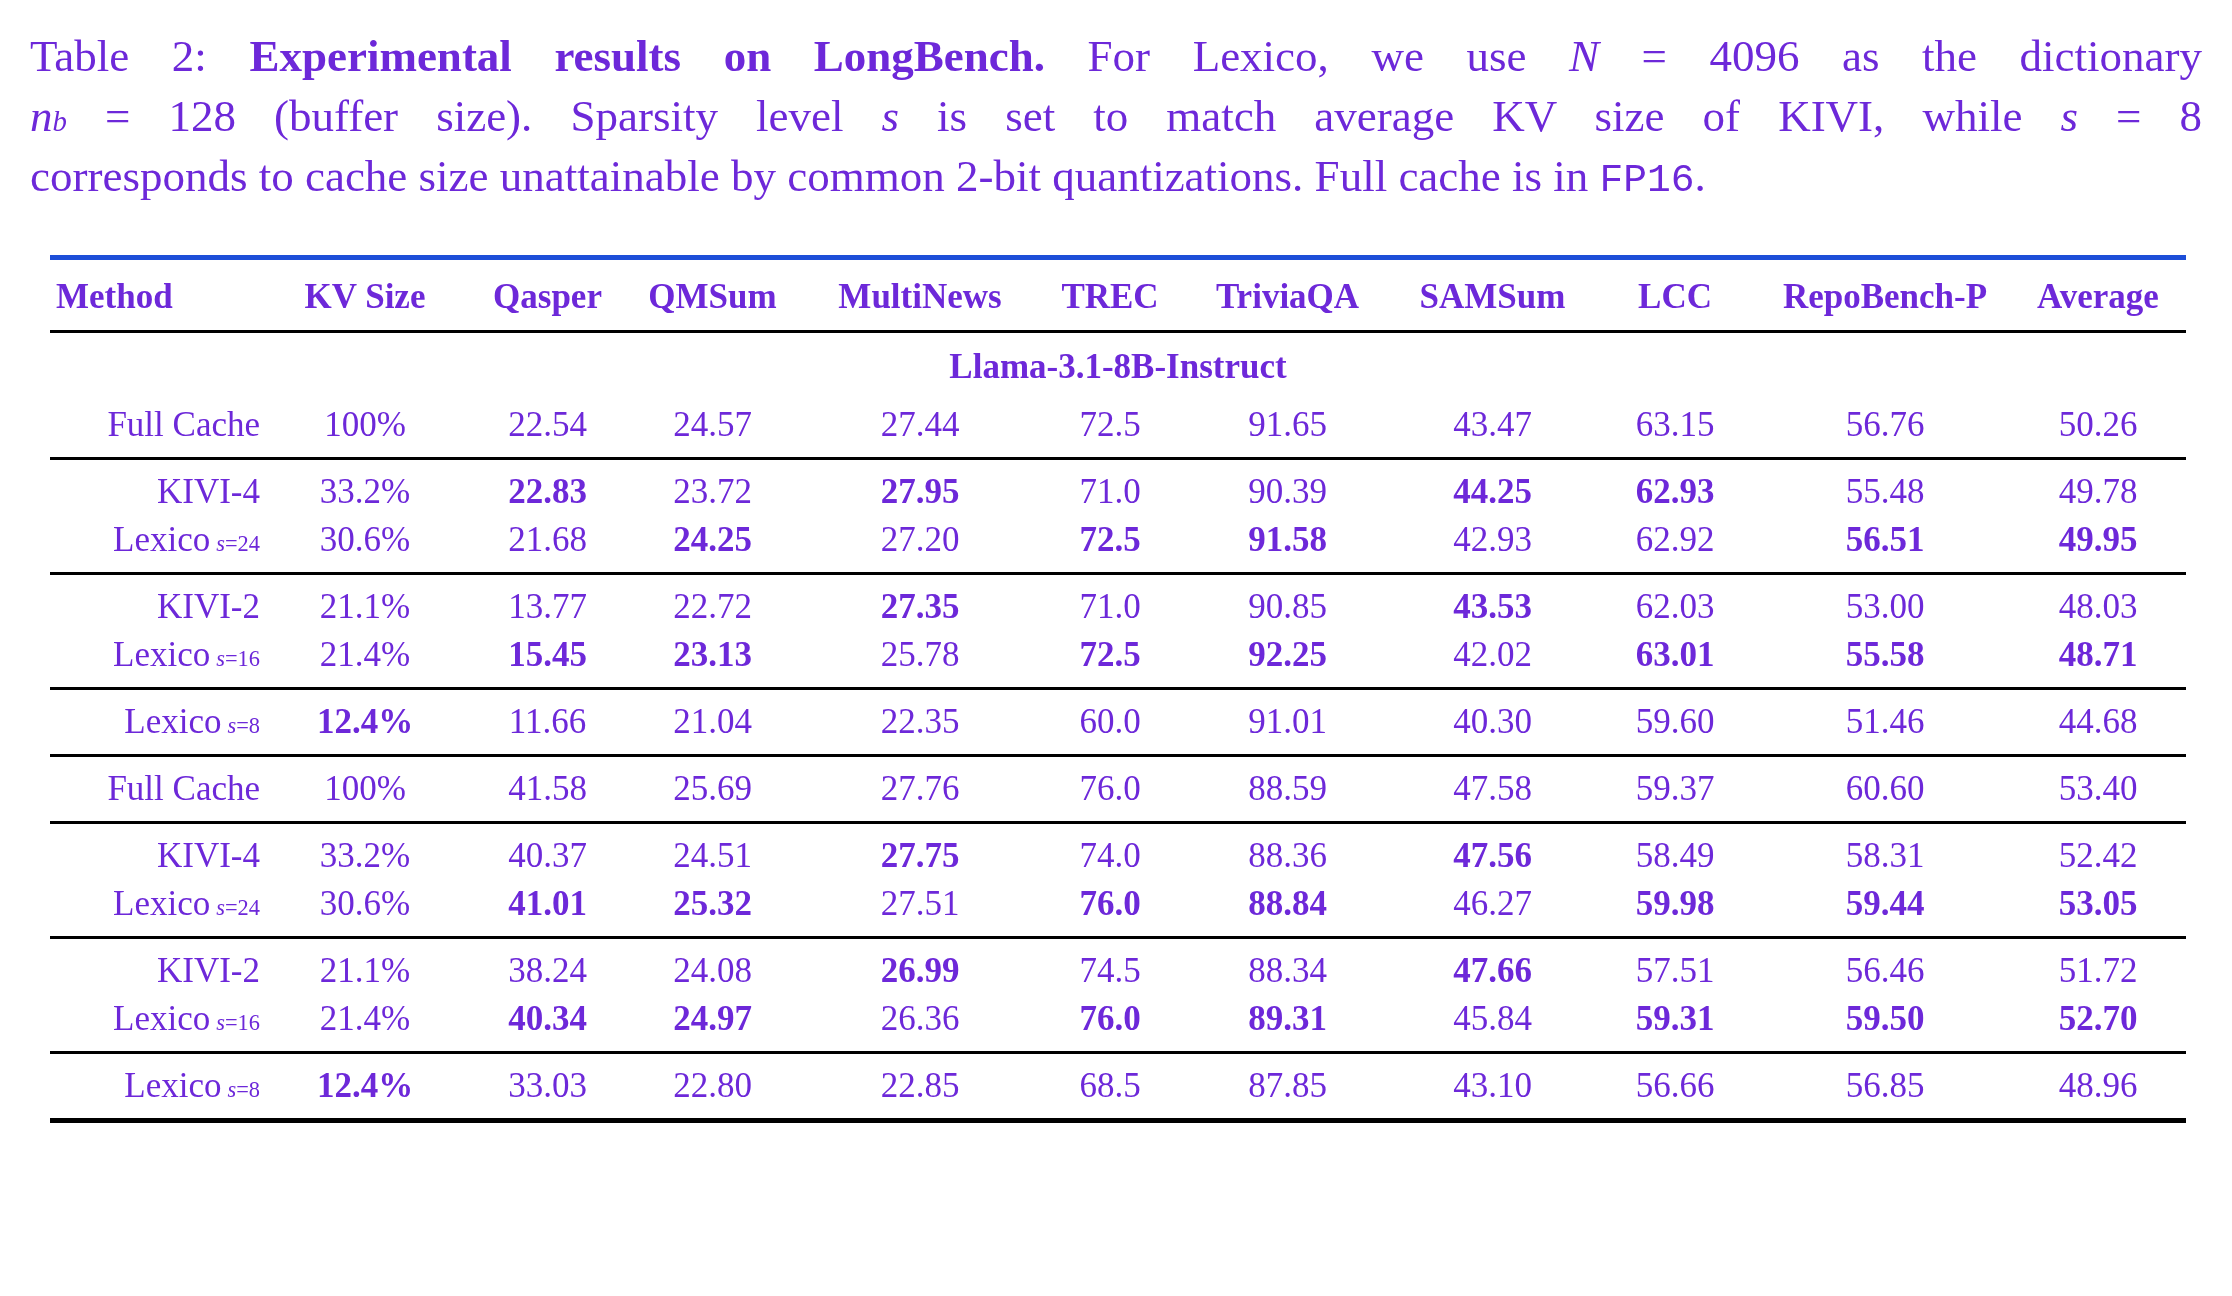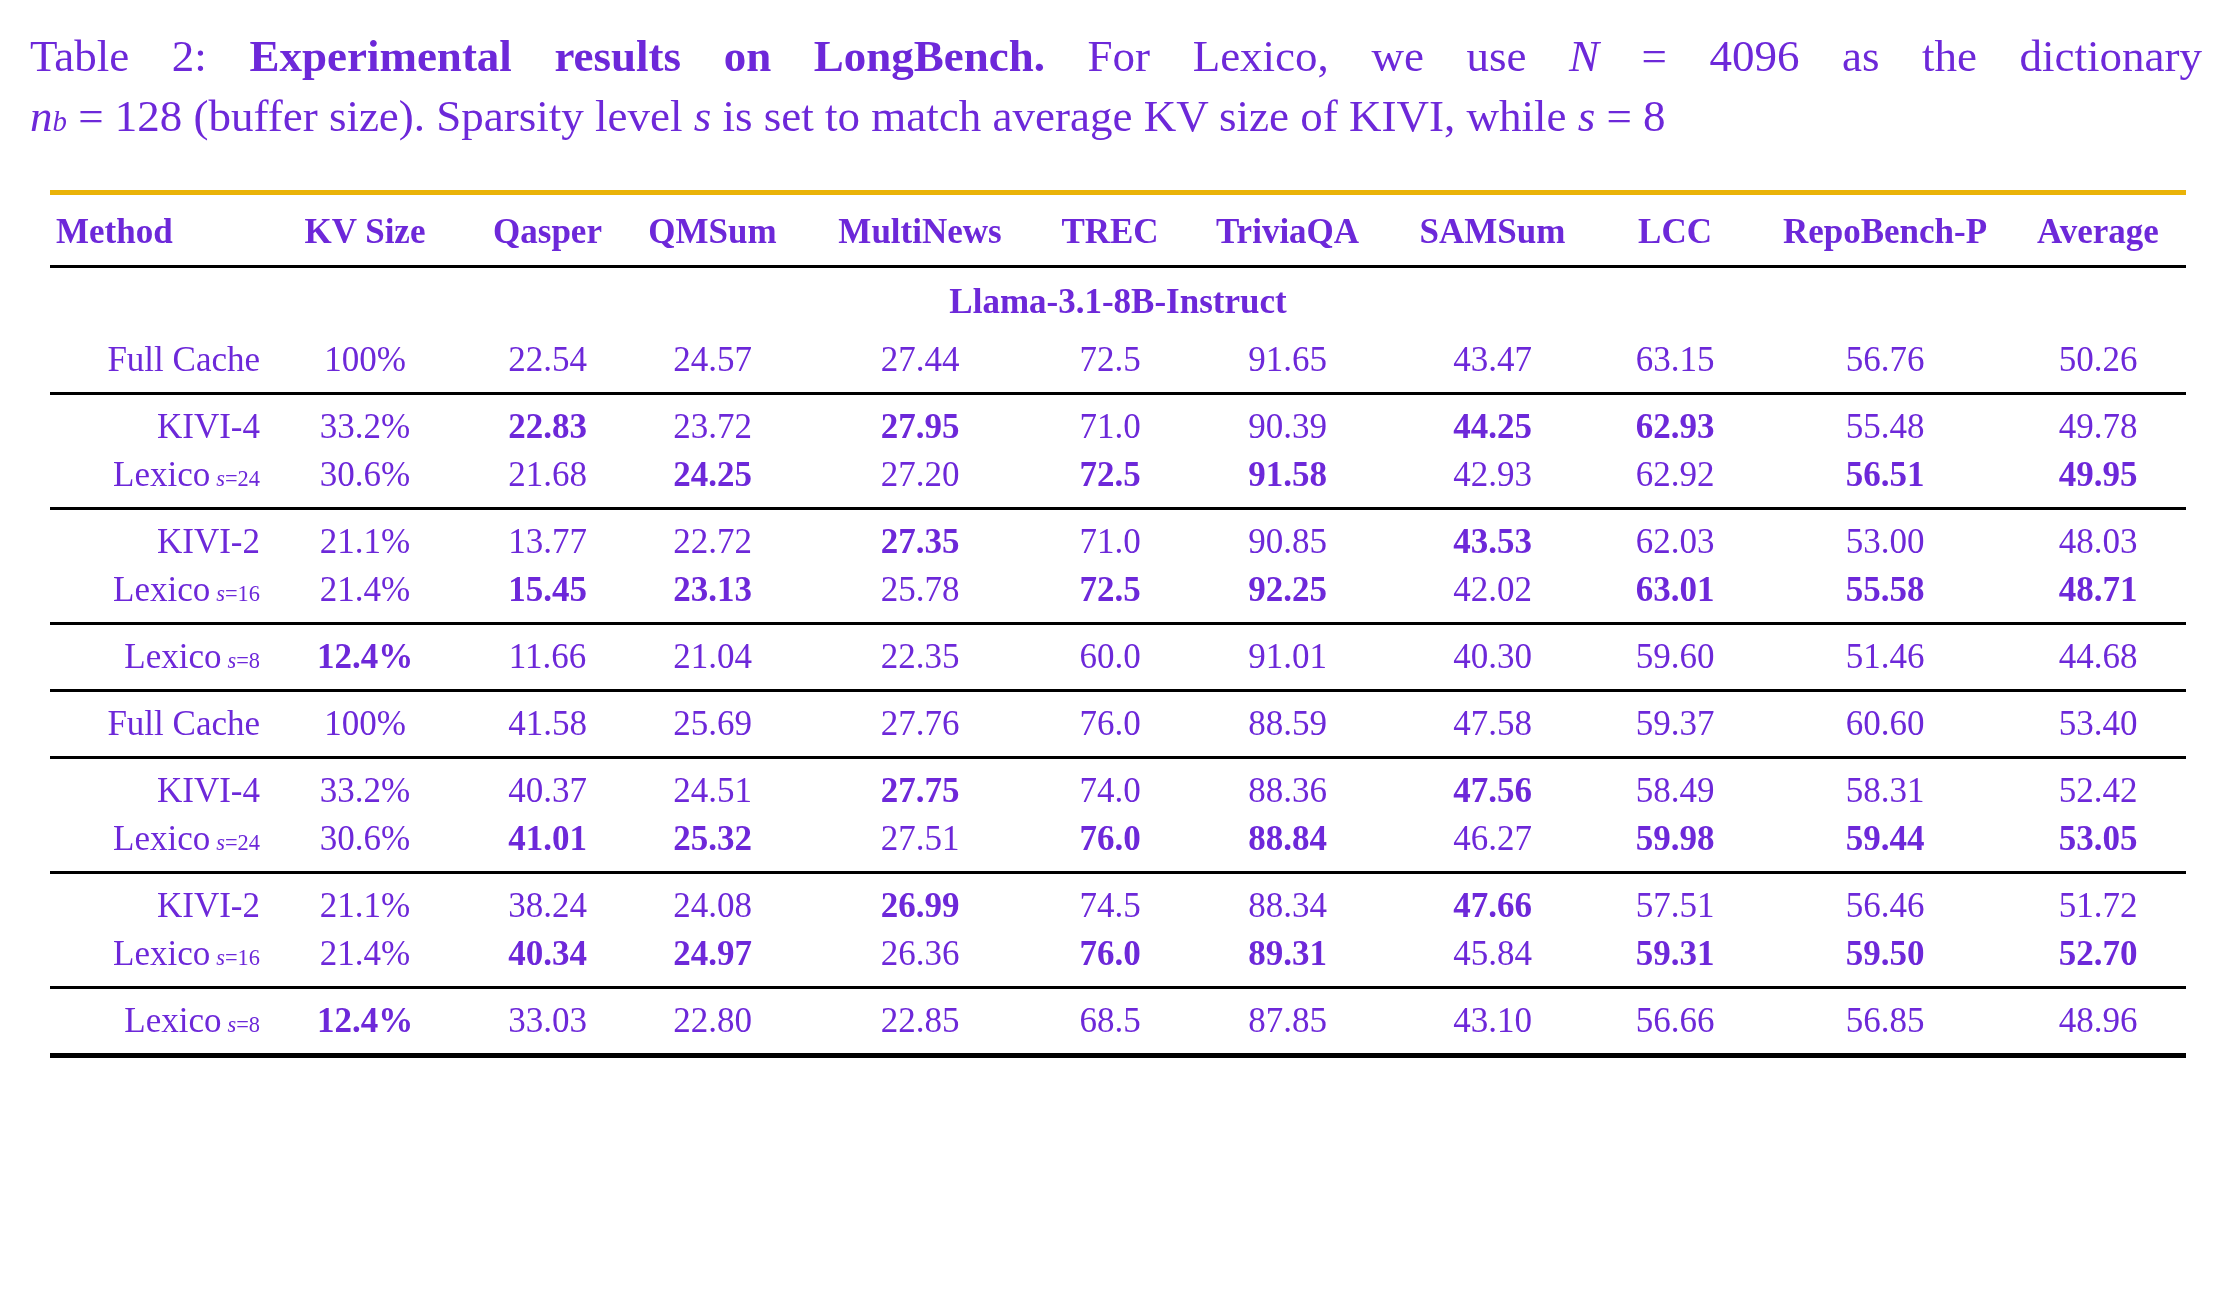--- a/index.html
+++ b/index.html
@@ -36,21 +36,21 @@
     vertical-align: -20%;
     line-height: 0;
   }
   
   table.results {
     border-collapse: collapse;
     table-layout: fixed;
     width: 2136px;
     margin: 44px 0 0 50px;
     font-size: 35px;
-    border-top: 5px solid #eab308;
+    border-top: 5px solid #1d4ed8;
     border-bottom: 5px solid #000;
   }
   table.results th {
     font-weight: 700;
     padding: 15px 0 11px 0;
     border-bottom: 3px solid #000;
     line-height: 44px;
     overflow: hidden;
   }
   table.results th.method-h { text-align: left; padding-left: 6px; }
@@ -68,20 +68,21 @@
   td.method sub.msub { margin-left: 6px; }
 </style>
 </head>
 <body>
 
 <div class="paper">
 
   <div class="caption" id="caption">
       <div class="cap-line"><span>Table 2: </span><span class="bold">Experimental results on LongBench.</span><span> For Lexico, we use </span><span class="mathit">N</span><span> = 4096 as the dictionary</span></div>
       <div class="cap-line"><span class="mathit">n</span><sub class="msub mathit">b</sub><span> = 128 (buffer size). Sparsity level </span><span class="mathit">s</span><span> is set to match average KV size of KIVI, while </span><span class="mathit">s</span><span> = 8</span></div>
+      <div class="cap-line"><span>corresponds to cache size unattainable by common 2-bit quantizations. Full cache is in </span><span class="mono">FP16</span><span>.</span></div>
     </div>
 
   <table class="results">
     <colgroup id="colgroup">
         <col style="width: 210px;">
         <col style="width: 210px;">
         <col style="width: 155px;">
         <col style="width: 175px;">
         <col style="width: 240px;">
         <col style="width: 140px;">

